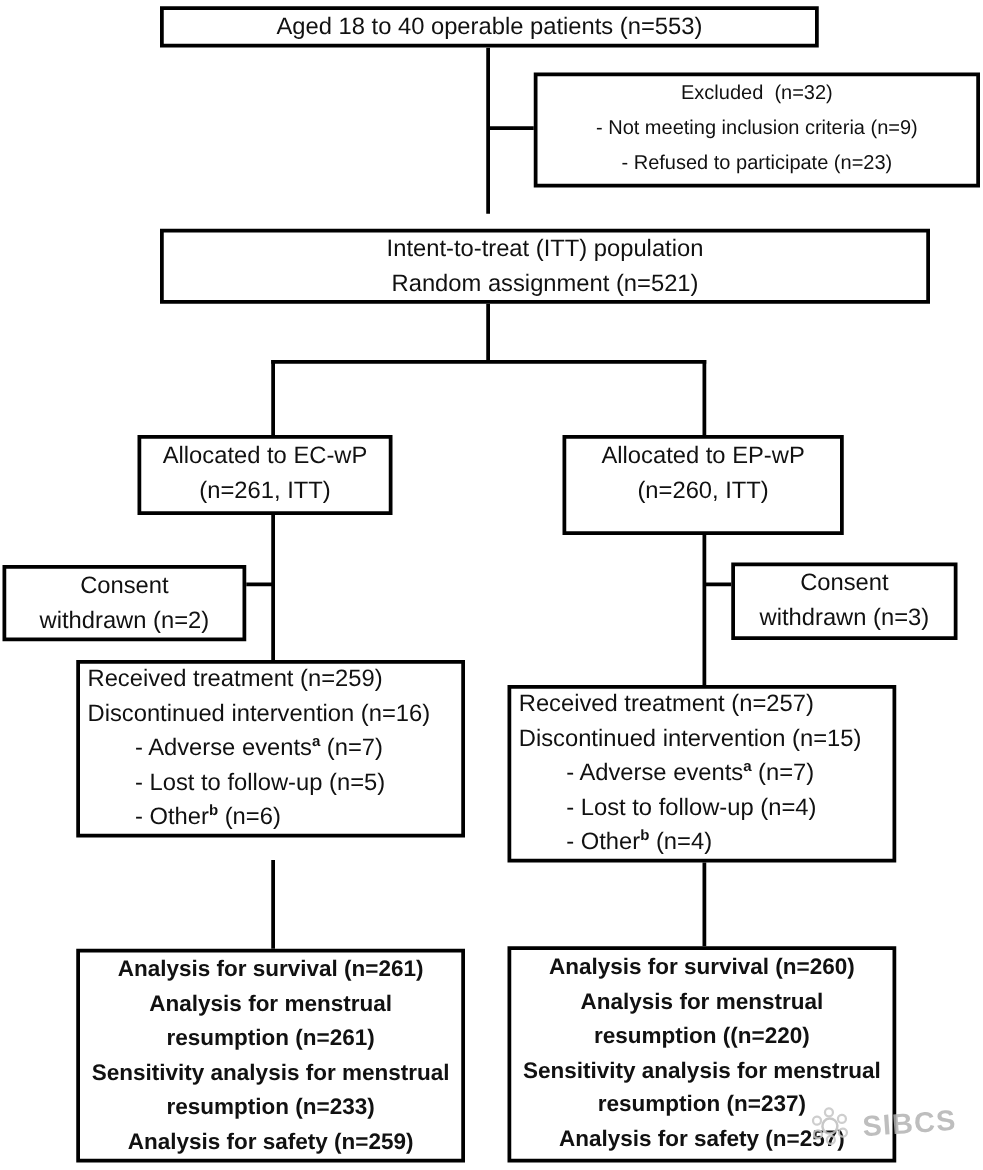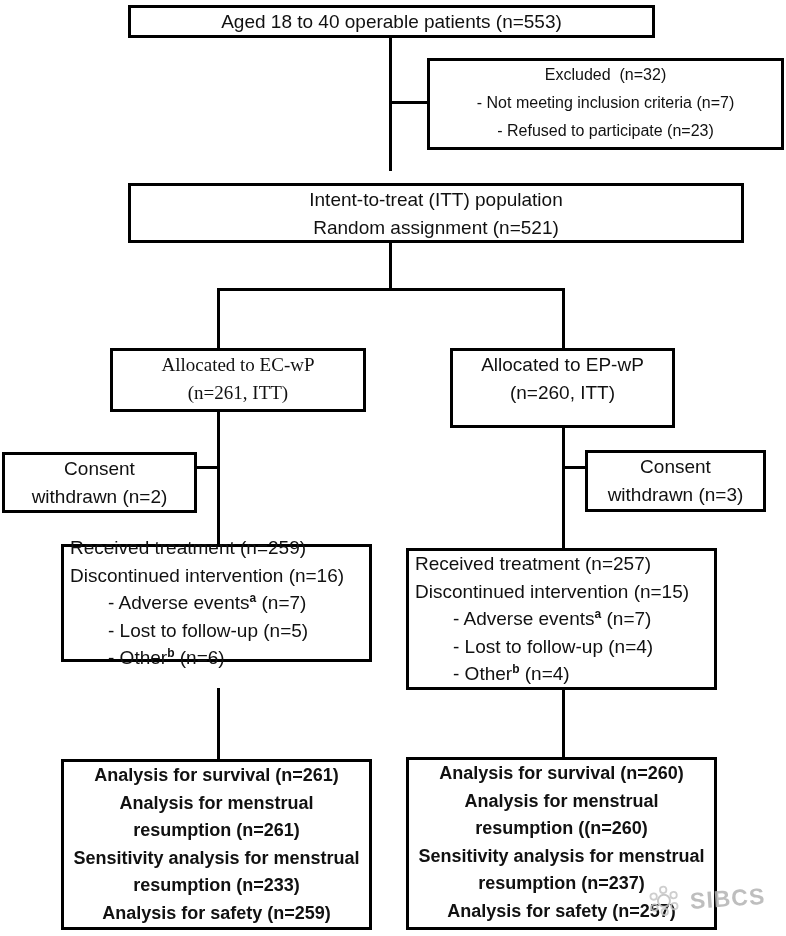--- a/index.html
+++ b/index.html
@@ -76,48 +76,48 @@
   <div class="line" style="left:564px;top:466px;width:23px;height:3px;"></div>
   <div class="line" style="left:217px;top:688px;width:3px;height:73px;"></div>
   <div class="line" style="left:562px;top:688px;width:3px;height:73px;"></div>
 
   <div class="box" style="left:128px;top:5px;width:527px;height:33px;">
     <div class="ln">Aged 18 to 40 operable patients (n=553)</div>
   </div>
 
   <div class="box fs185" style="left:427px;top:58px;width:357px;height:92px;">
     <div class="ln">Excluded  (n=32)</div>
-    <div class="ln">- Not meeting inclusion criteria (n=7)</div>
+    <div class="ln">- Not meeting inclusion criteria (n=9)</div>
     <div class="ln">- Refused to participate (n=23)</div>
   </div>
 
   <div class="box" style="left:128px;top:171px;width:616px;height:60px;margin-top:12px;">
     <div class="ln">Intent-to-treat (ITT) population</div>
     <div class="ln">Random assignment (n=521)</div>
   </div>
 
-  <div class="box" style="left:110px;top:348px;width:256px;height:64px;font-family:Liberation Serif, serif;">
+  <div class="box" style="left:110px;top:348px;width:204px;height:64px;">
     <div class="ln">Allocated to EC-wP</div>
     <div class="ln">(n=261, ITT)</div>
   </div>
   <div class="box" style="left:450px;top:348px;width:225px;height:80px;">
     <div class="ln">Allocated to EP-wP</div>
     <div class="ln">(n=260, ITT)</div>
   </div>
 
   <div class="box" style="left:2px;top:452px;width:195px;height:61px;">
     <div class="ln">Consent</div>
     <div class="ln">withdrawn (n=2)</div>
   </div>
   <div class="box" style="left:585px;top:450px;width:181px;height:62px;">
     <div class="ln">Consent</div>
     <div class="ln">withdrawn (n=3)</div>
   </div>
 
-  <div class="box align-left" style="left:61px;top:544px;width:311px;height:118px;">
+  <div class="box align-left" style="left:61px;top:528px;width:311px;height:142px;">
     <div class="ln"><span>Received treatment (n=259)</span></div>
     <div class="ln"><span>Discontinued intervention (n=16)</span></div>
     <div class="ln indent"><span>- Adverse events</span><sup>a</sup><span> (n=7)</span></div>
     <div class="ln indent"><span>- Lost to follow-up (n=5)</span></div>
     <div class="ln indent"><span>- Other</span><sup>b</sup><span> (n=6)</span></div>
   </div>
   <div class="box align-left" style="left:406px;top:548px;width:311px;height:142px;">
     <div class="ln"><span>Received treatment (n=257)</span></div>
     <div class="ln"><span>Discontinued intervention (n=15)</span></div>
     <div class="ln indent"><span>- Adverse events</span><sup>a</sup><span> (n=7)</span></div>
@@ -129,21 +129,21 @@
     <div class="ln">Analysis for survival (n=261)</div>
     <div class="ln">Analysis for menstrual</div>
     <div class="ln">resumption (n=261)</div>
     <div class="ln">Sensitivity analysis for menstrual</div>
     <div class="ln">resumption (n=233)</div>
     <div class="ln">Analysis for safety (n=259)</div>
   </div>
   <div class="box fs18" style="left:406px;top:757px;width:311px;height:173px;">
     <div class="ln">Analysis for survival (n=260)</div>
     <div class="ln">Analysis for menstrual</div>
-    <div class="ln">resumption ((n=260)</div>
+    <div class="ln">resumption ((n=220)</div>
     <div class="ln">Sensitivity analysis for menstrual</div>
     <div class="ln">resumption (n=237)</div>
     <div class="ln">Analysis for safety (n=257)</div>
   </div>
 
   <div class="watermark">
     <span>
       <svg width="40" height="36" viewBox="0 0 40 36" fill="none">
         <circle cx="20" cy="18" r="6" stroke="#bfbfbf" stroke-width="2"></circle>
         <circle cx="20" cy="7" r="3.2" stroke="#c6c6c6" stroke-width="1.8"></circle>

